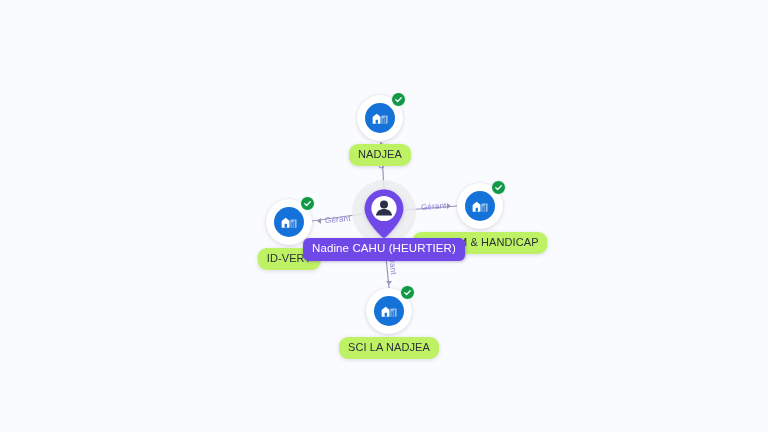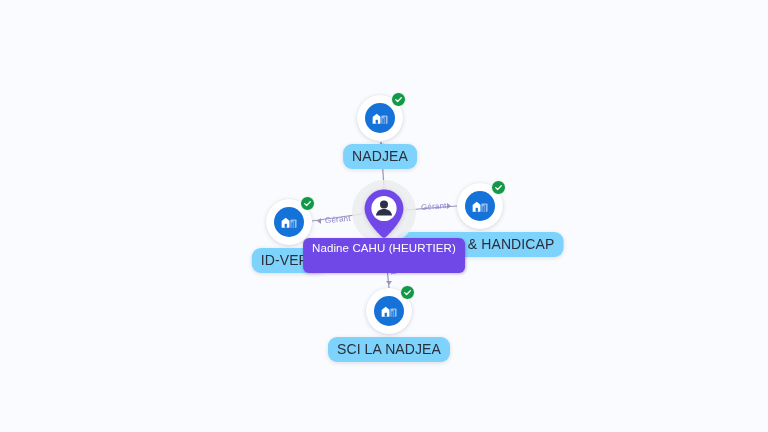--- a/index.html
+++ b/index.html
@@ -78,23 +78,23 @@
     align-items: center;
     justify-content: center;
     box-sizing: border-box;
   }
   .verified-badge svg { display: block; }
 
   
   .node-label {
     position: absolute;
     white-space: nowrap;
-    background: #7dd3fc;
+    background: #bef264;
     color: #2b2f3a;
-    font-size: 14px;
+    font-size: 11px;
     line-height: 1;
     padding: 5px 9px 6px 9px;
     border-radius: 9px;
     box-shadow: 0 1px 4px rgba(40,45,80,0.15);
     letter-spacing: 0.1px;
   }
   .node-label.below {
     left: 50%;
     transform: translateX(-50%);
     top: 26px;
@@ -122,21 +122,21 @@
   .person-label {
     position: absolute;
     left: 50%;
     transform: translateX(-50%);
     top: 26px;
     white-space: nowrap;
     background: #7048e8;
     color: #ffffff;
     font-size: 11.5px;
     line-height: 1;
-    padding: 5px 9px 18px 9px;
+    padding: 5px 9px 6px 9px;
     border-radius: 6px;
     box-shadow: 0 1px 3px rgba(60,40,140,0.3);
     letter-spacing: 0.1px;
   }
 
   
   .edge-label {
     position: absolute;
     color: #8b7fd4;
     font-size: 8px;

